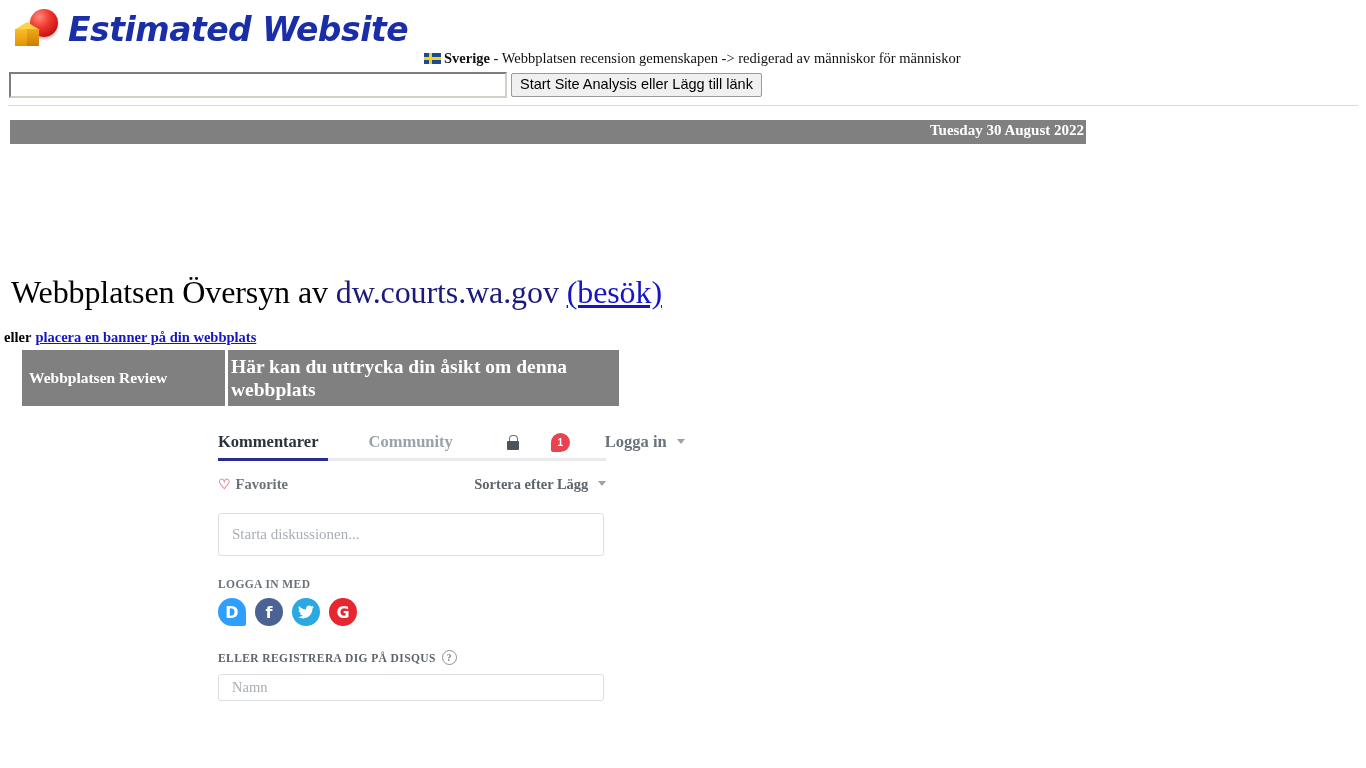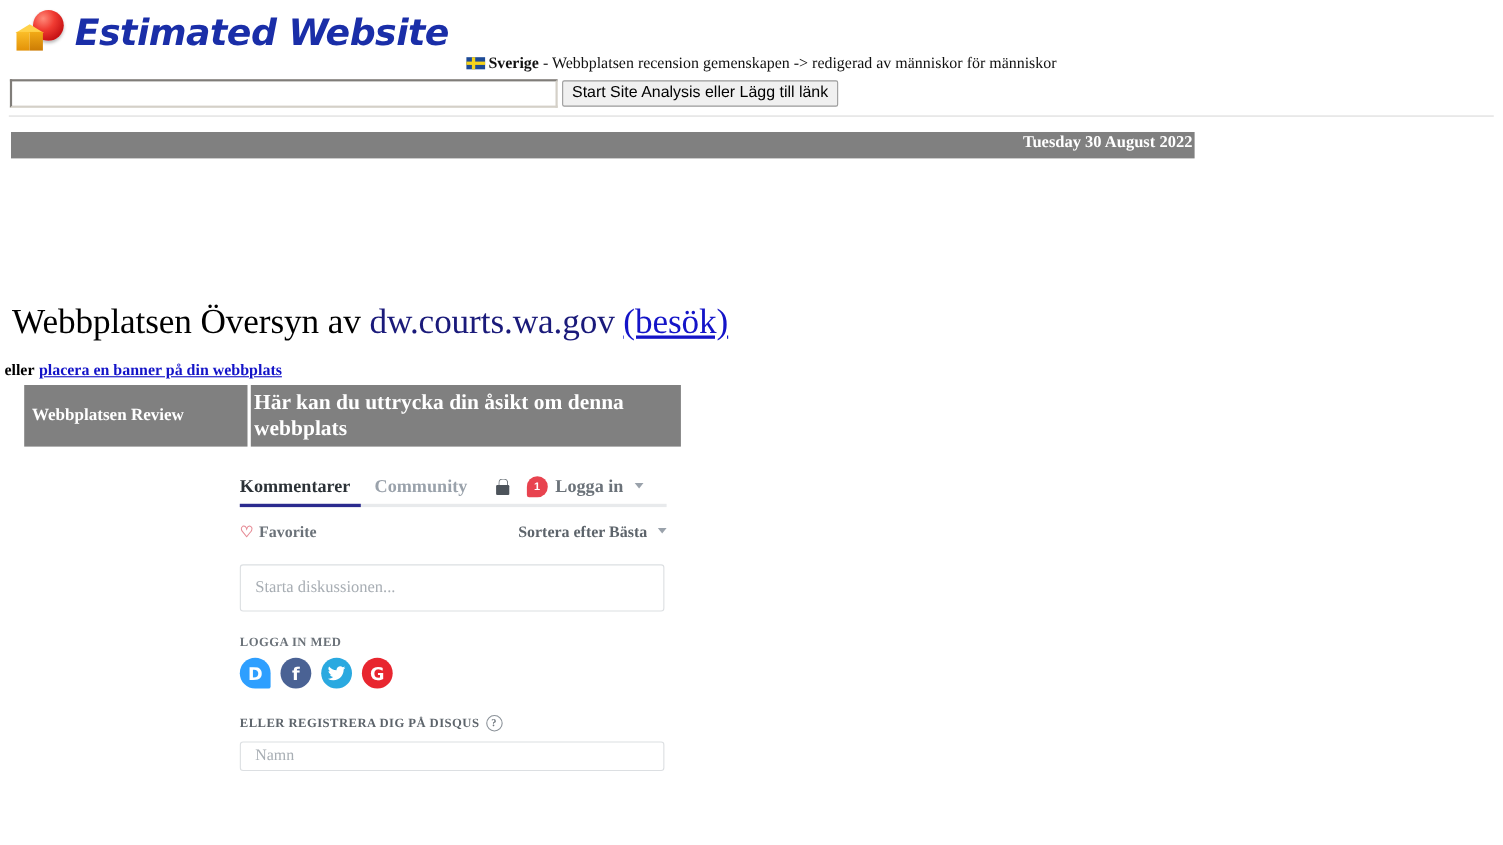--- a/index.html
+++ b/index.html
@@ -243,20 +243,21 @@
     left: 218px;
     top: 428px;
     width: 388px;
     font-family: "Liberation Serif", serif;
   }
   .dq-tabs {
     display: flex;
     align-items: center;
     height: 28px;
     position: relative;
+    gap: 28px;
   }
   .dq-tab {
     font-size: 16.5px;
     font-weight: bold;
     color: #9aa2ab;
     margin-right: 22px;
     cursor: pointer;
     white-space: nowrap;
   }
   .dq-tab.active { color: #2c3237; }
@@ -523,21 +524,21 @@
       <div class="active-bar"></div>
     </div>
   </div>
 
   <div class="dq-subbar">
     <div class="favorite">
       <span class="heart">♡</span>
       <span>Favorite</span>
     </div>
     <div class="sort">
-      <span>Sortera efter Bästa</span>
+      <span>Sortera efter Lägg</span>
       <span class="caret"></span>
     </div>
   </div>
 
   <div class="dq-textarea">
     <span>Starta diskussionen...</span>
   </div>
 
   <div class="section-label">LOGGA IN MED</div>
 

